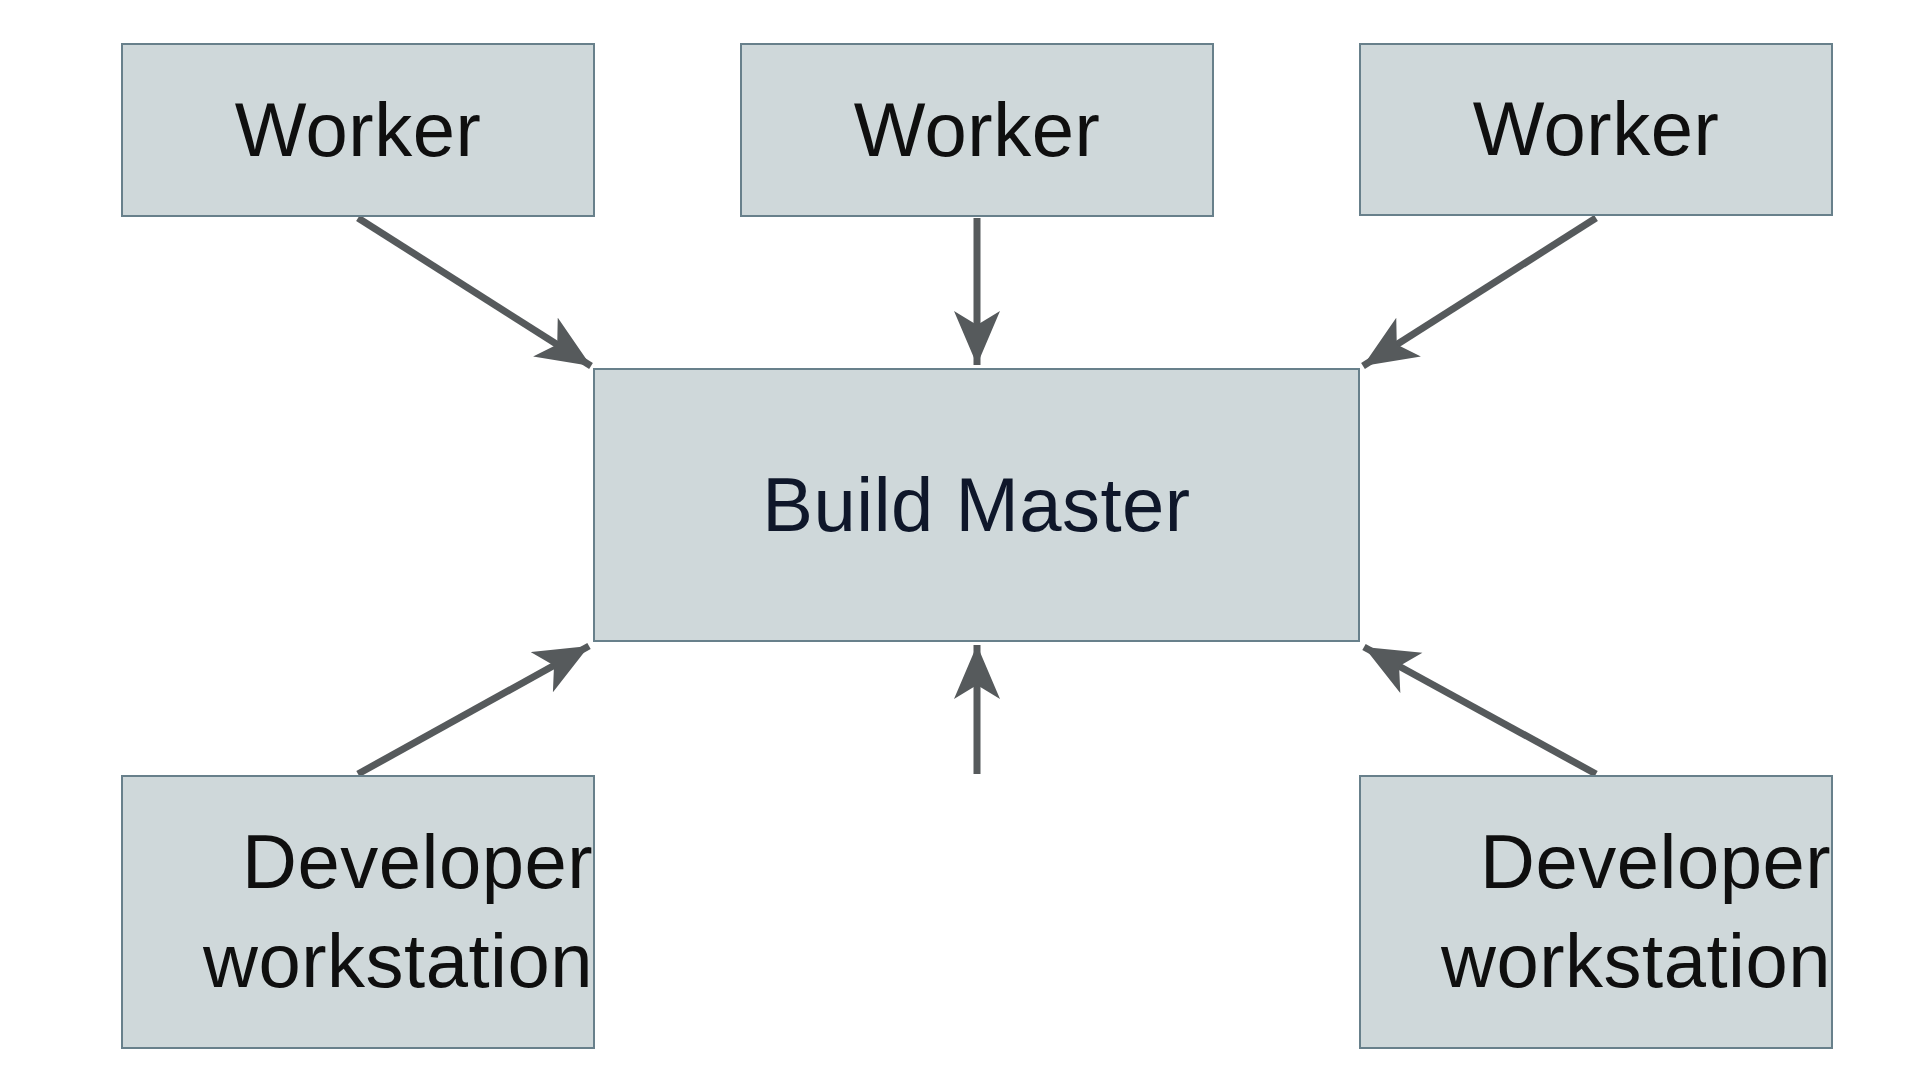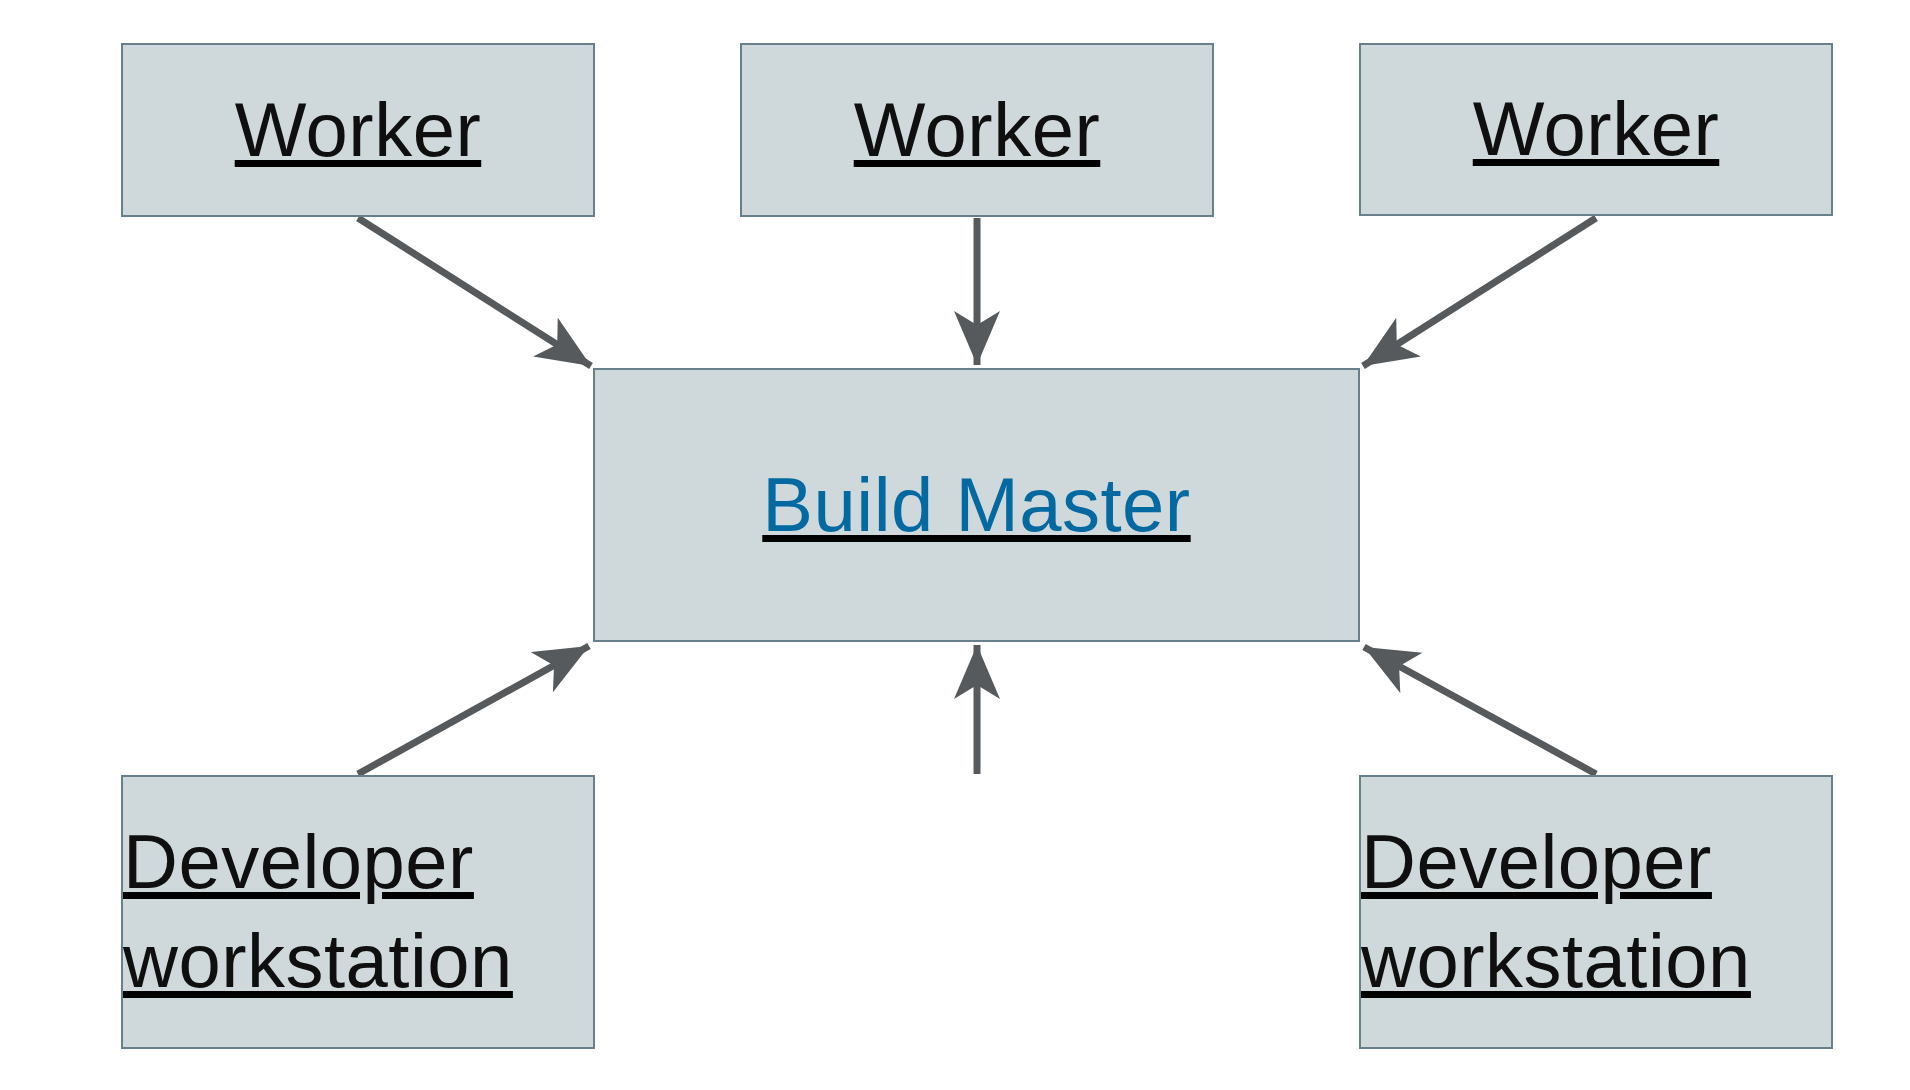--- a/index.html
+++ b/index.html
@@ -19,22 +19,21 @@
     left: 0; top: 0;
     width: 1910px; height: 1090px;
     pointer-events: none;
   }
   .node {
     position: absolute;
     display: flex;
     align-items: center;
     justify-content: center;
     box-sizing: border-box;
-    text-align: left;
-    text-decoration: underline;
+    text-align: right;
   }
   .node .label {
     font-size: 76px;
     line-height: 1.3;
     font-weight: 400;
     letter-spacing: 0.5px;
   }
 </style>
 </head>
 <body>
@@ -56,21 +55,21 @@
 <div class="node" style="left: 121px; top: 43px; width: 474px; height: 174px; background: rgb(207, 216, 218); border: 2px solid rgb(104, 128, 139);">
       <div class="label" style="color: rgb(15, 15, 15);">Worker</div>
     </div>
     <div class="node" style="left: 740px; top: 43px; width: 474px; height: 174px; background: rgb(207, 216, 218); border: 2px solid rgb(104, 128, 139);">
       <div class="label" style="color: rgb(15, 15, 15);">Worker</div>
     </div>
     <div class="node" style="left: 1359px; top: 43px; width: 474px; height: 173px; background: rgb(207, 216, 218); border: 2px solid rgb(104, 128, 139);">
       <div class="label" style="color: rgb(15, 15, 15);">Worker</div>
     </div>
     <div class="node" style="left: 593px; top: 368px; width: 767px; height: 274px; background: rgb(207, 216, 218); border: 2px solid rgb(104, 128, 139);">
-      <div class="label" style="color: #0369a1;">Build Master</div>
+      <div class="label" style="color: #0f172a;">Build Master</div>
     </div>
     <div class="node" style="left: 121px; top: 775px; width: 474px; height: 274px; background: rgb(207, 216, 218); border: 2px solid rgb(104, 128, 139);">
       <div class="label" style="color: rgb(15, 15, 15);">Developer workstation</div>
     </div>
     <div class="node" style="left: 1359px; top: 775px; width: 474px; height: 274px; background: rgb(207, 216, 218); border: 2px solid rgb(104, 128, 139);">
       <div class="label" style="color: rgb(15, 15, 15);">Developer workstation</div>
     </div>
   </div>
 
 </body></html>

